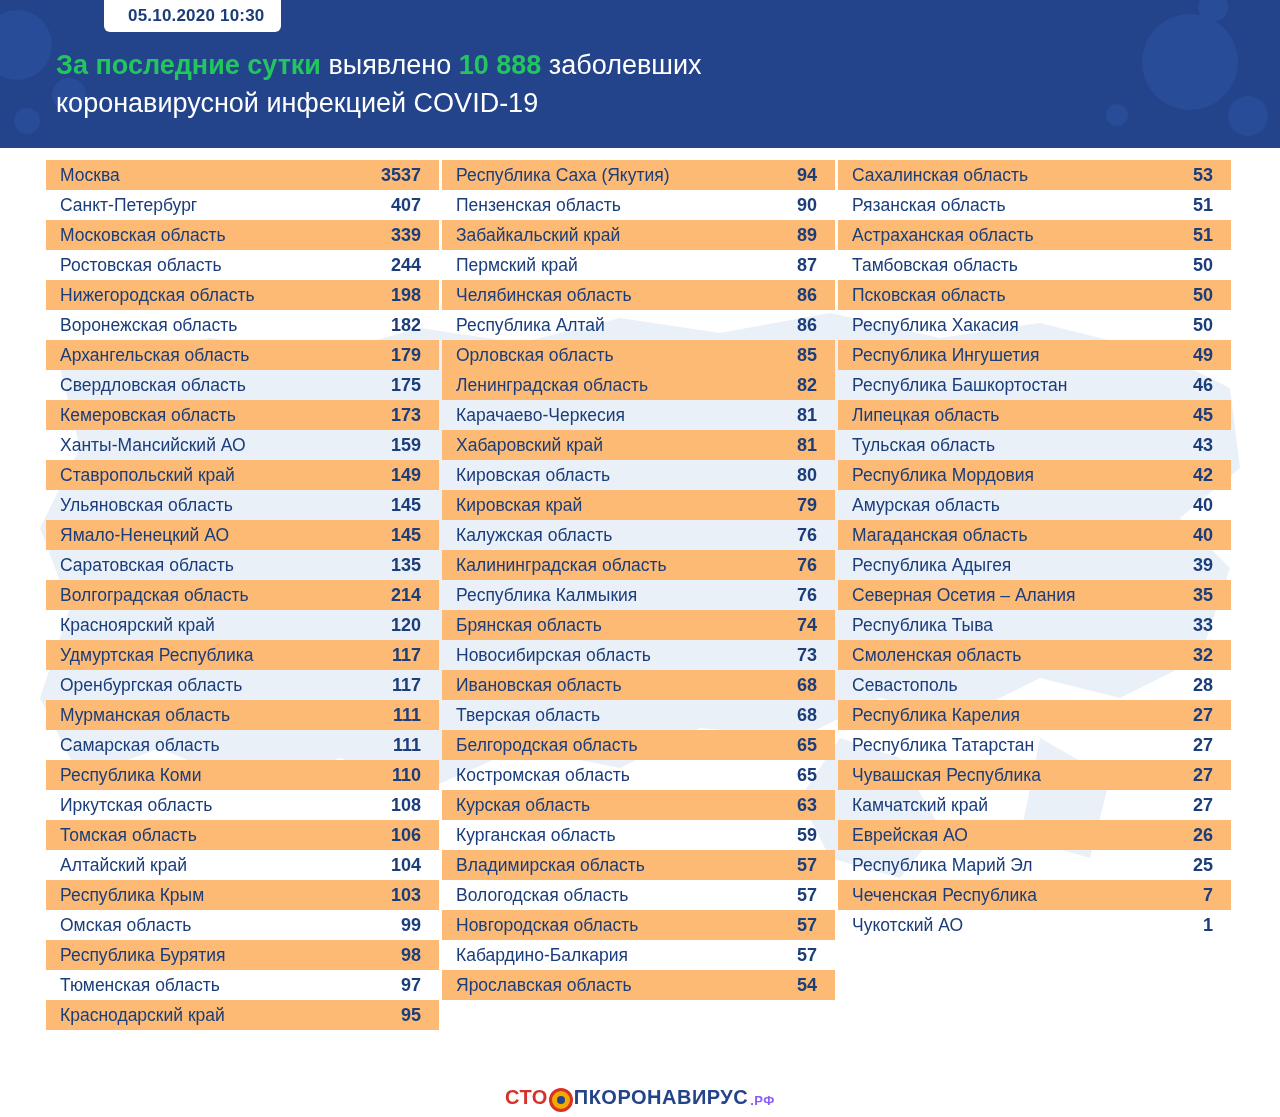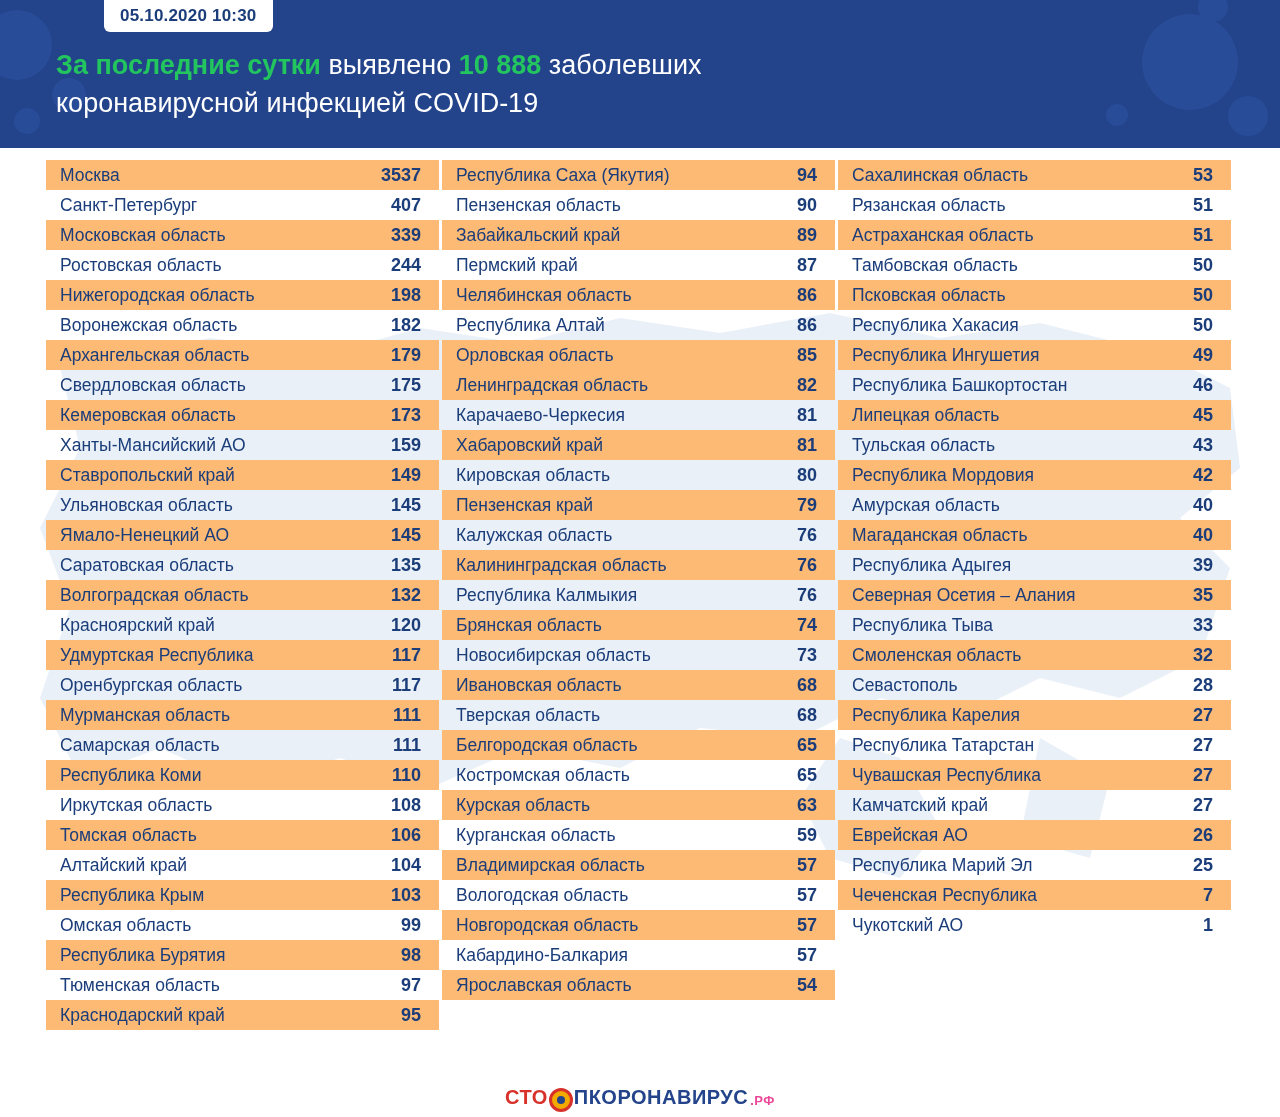--- a/index.html
+++ b/index.html
@@ -42,21 +42,21 @@
 
   .date-badge {
     position: absolute;
     left: 104px;
     top: 0;
     background: #ffffff;
     color: #1b3d7a;
     font-size: 17px;
     font-weight: bold;
     letter-spacing: .2px;
-    padding: 7px 16px 8px 16px;
+    padding: 7px 16px 8px 24px;
     border-radius: 0 0 6px 6px;
     line-height: 1;
   }
 
   .headline {
     position: absolute;
     left: 56px;
     top: 46px;
     width: 1100px;
     color: #ffffff;
@@ -145,21 +145,21 @@
   .logo .virus::after {
     content: "";
     position: absolute;
     left: 50%; top: 50%;
     width: 8px; height: 8px;
     margin: -4px 0 0 -4px;
     border-radius: 50%;
     background: #23438a;
   }
   .logo .rf {
-    color: #ec4899;
+    color: #8b5cf6;
     font-size: 13px;
     position: relative;
     top: 3px;
     margin-left: 2px;
   }
 </style>
 </head>
 <body>
 
 <div class="page">
@@ -244,21 +244,21 @@
       <div class="row odd">
           <span class="region">Ямало-Ненецкий АО</span>
           <span class="count">145</span>
         </div>
       <div class="row even">
           <span class="region">Саратовская область</span>
           <span class="count">135</span>
         </div>
       <div class="row odd">
           <span class="region">Волгоградская область</span>
-          <span class="count">132</span>
+          <span class="count">214</span>
         </div>
       <div class="row even">
           <span class="region">Красноярский край</span>
           <span class="count">120</span>
         </div>
       <div class="row odd">
           <span class="region">Удмуртская Республика</span>
           <span class="count">117</span>
         </div>
       <div class="row even">
@@ -350,21 +350,21 @@
         </div>
       <div class="row odd">
           <span class="region">Хабаровский край</span>
           <span class="count">81</span>
         </div>
       <div class="row even">
           <span class="region">Кировская область</span>
           <span class="count">80</span>
         </div>
       <div class="row odd">
-          <span class="region">Пензенская край</span>
+          <span class="region">Кировская край</span>
           <span class="count">79</span>
         </div>
       <div class="row even">
           <span class="region">Калужская область</span>
           <span class="count">76</span>
         </div>
       <div class="row odd">
           <span class="region">Калининградская область</span>
           <span class="count">76</span>
         </div>

